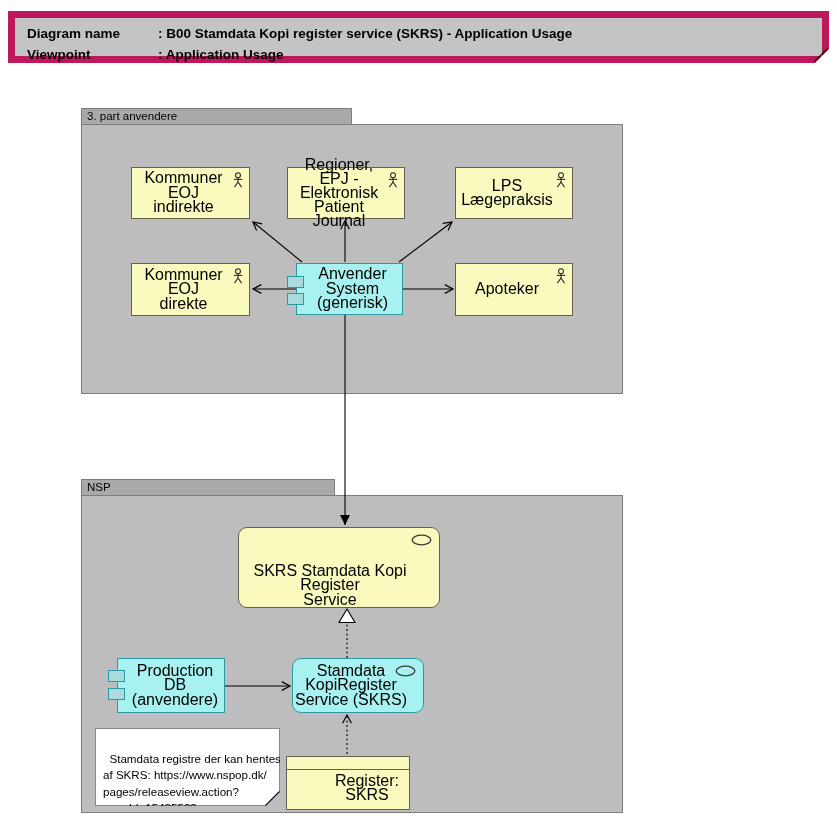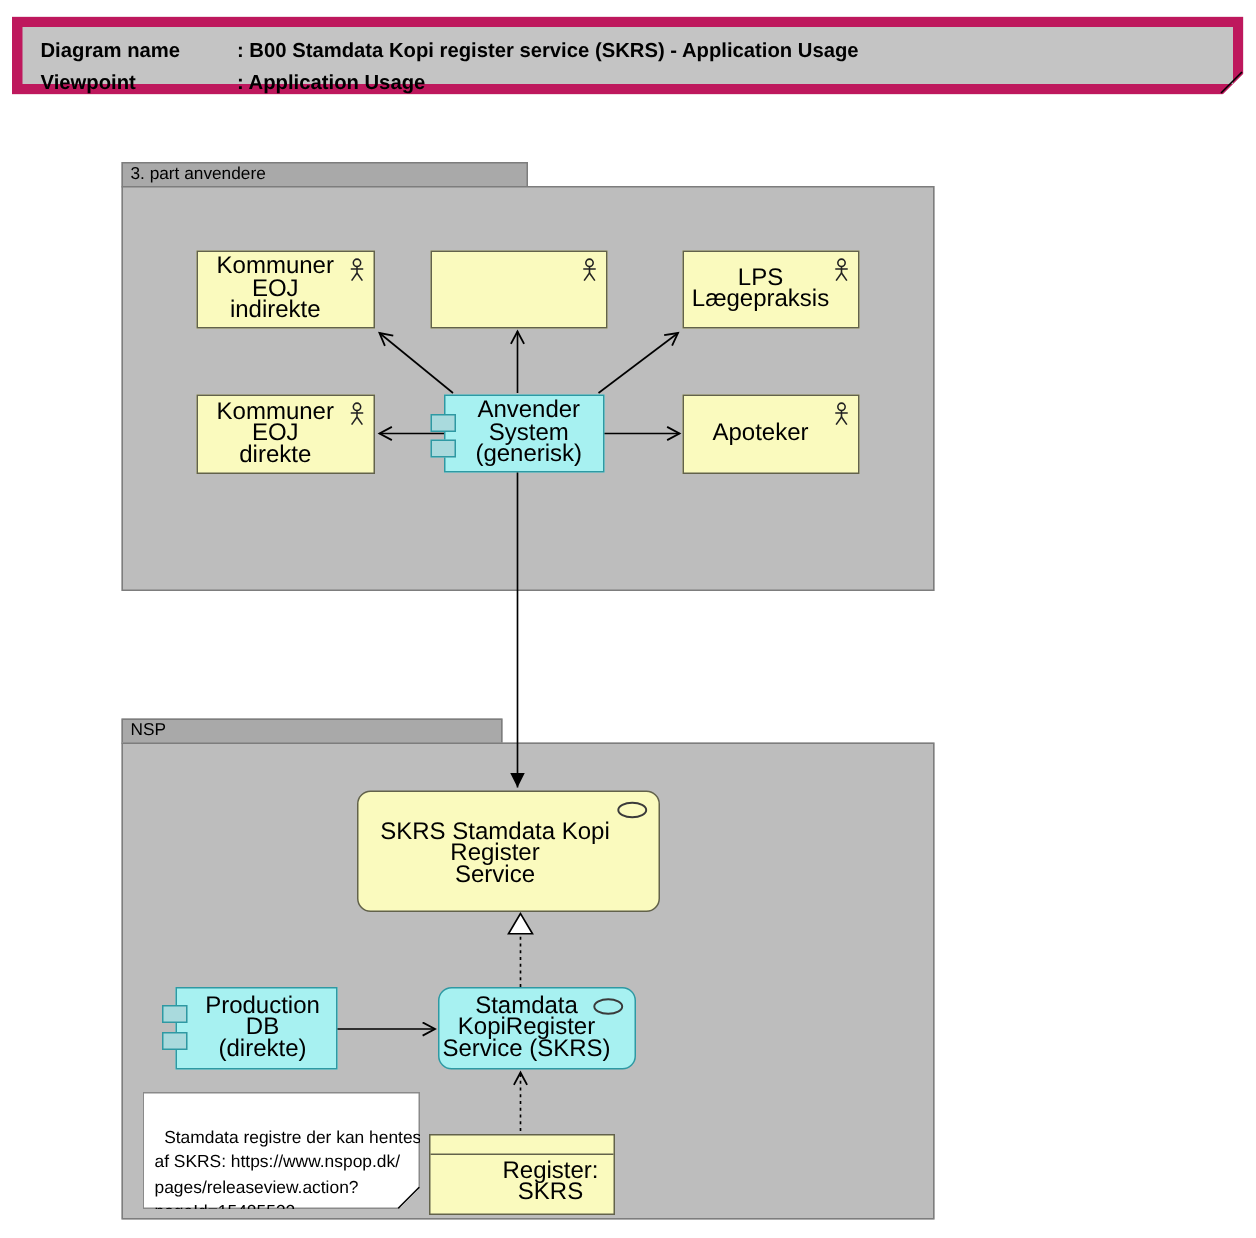--- a/index.html
+++ b/index.html
@@ -75,20 +75,23 @@
       <circle cx="6" cy="3.4" r="2.6"></circle>
         <line x1="6" y1="6" x2="6" y2="10.6"></line>
       <line x1="1.6" y1="7.8" x2="10.4" y2="7.8"></line>
       <line x1="6" y1="10.6" x2="2.2" y2="16"></line>
         <line x1="6" y1="10.6" x2="9.8" y2="16"></line>
     </g>
   </svg>
 </div>
 
 <div class="node yellow" style="left:287px;top:167px;width:118px;height:52px;padding-right:14px;line-height:14px;">
+  <span class="lbl">Regioner, EPJ -
+Elektronisk
+Patient Journal</span>
   <svg class="actor-icon" viewBox="0 0 12 18">
     <g stroke="#222" stroke-width="1.1" fill="none">
       <circle cx="6" cy="3.4" r="2.6"></circle>
         <line x1="6" y1="6" x2="6" y2="10.6"></line>
       <line x1="1.6" y1="7.8" x2="10.4" y2="7.8"></line>
       <line x1="6" y1="10.6" x2="2.2" y2="16"></line>
         <line x1="6" y1="10.6" x2="9.8" y2="16"></line>
     </g>
   </svg>
 </div>
@@ -134,31 +137,31 @@
     <g stroke="#222" stroke-width="1.1" fill="none">
       <circle cx="6" cy="3.4" r="2.6"></circle>
         <line x1="6" y1="6" x2="6" y2="10.6"></line>
       <line x1="1.6" y1="7.8" x2="10.4" y2="7.8"></line>
       <line x1="6" y1="10.6" x2="2.2" y2="16"></line>
         <line x1="6" y1="10.6" x2="9.8" y2="16"></line>
     </g>
   </svg>
 </div>
 
-<div class="node yellow rounded" style="left:238px;top:527px;width:202px;height:81px;align-items:center;padding:4px 26px 0 8px;">
+<div class="node yellow rounded" style="left:238px;top:527px;width:202px;height:81px;align-items:flex-end;padding:4px 26px 0 8px;">
   <span class="lbl">SKRS Stamdata Kopi Register
 Service</span>
   <svg class="service-icon" viewBox="0 0 21 12">
     <ellipse cx="10.5" cy="6" rx="9.3" ry="4.8" fill="none" stroke="#3a3a3a" stroke-width="1.3"></ellipse>
   </svg>
 </div>
 
 <div class="node cyan" style="left:117px;top:658px;width:108px;height:55px;padding-left:8px;">
   <span class="lbl">Production DB
-(direkte)</span>
+(anvendere)</span>
   <span class="ctab" style="top:11px;"></span>
   <span class="ctab" style="top:29px;"></span>
 </div>
 
 <div class="node cyan rounded" style="left:292px;top:658px;width:132px;height:55px;padding-right:14px;line-height:14.5px;">
   <span class="lbl">Stamdata
 KopiRegister
 Service (SKRS)</span>
   <svg class="service-icon" viewBox="0 0 21 12">
     <ellipse cx="10.5" cy="6" rx="9.3" ry="4.8" fill="none" stroke="#3a3a3a" stroke-width="1.3"></ellipse>

